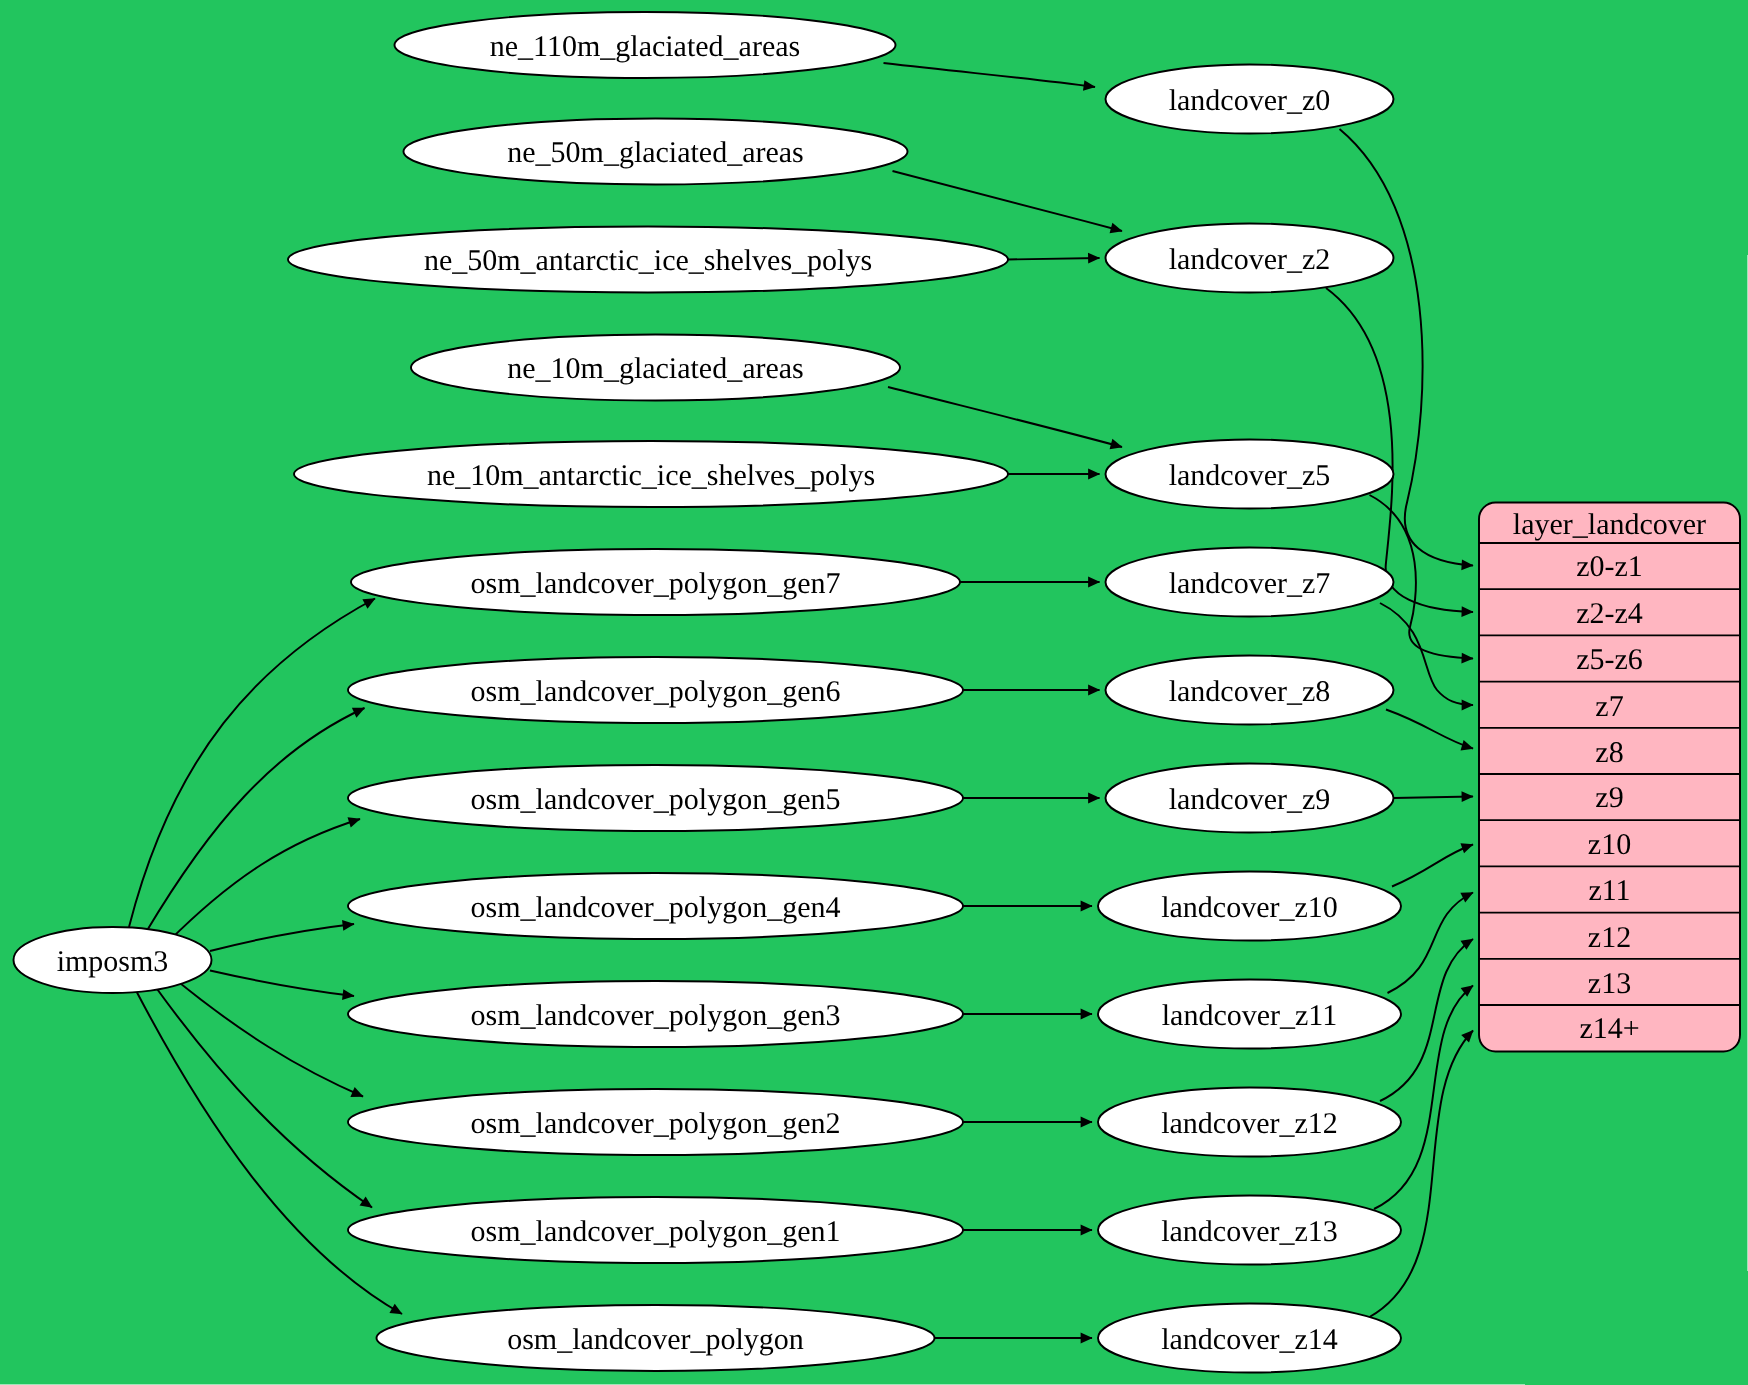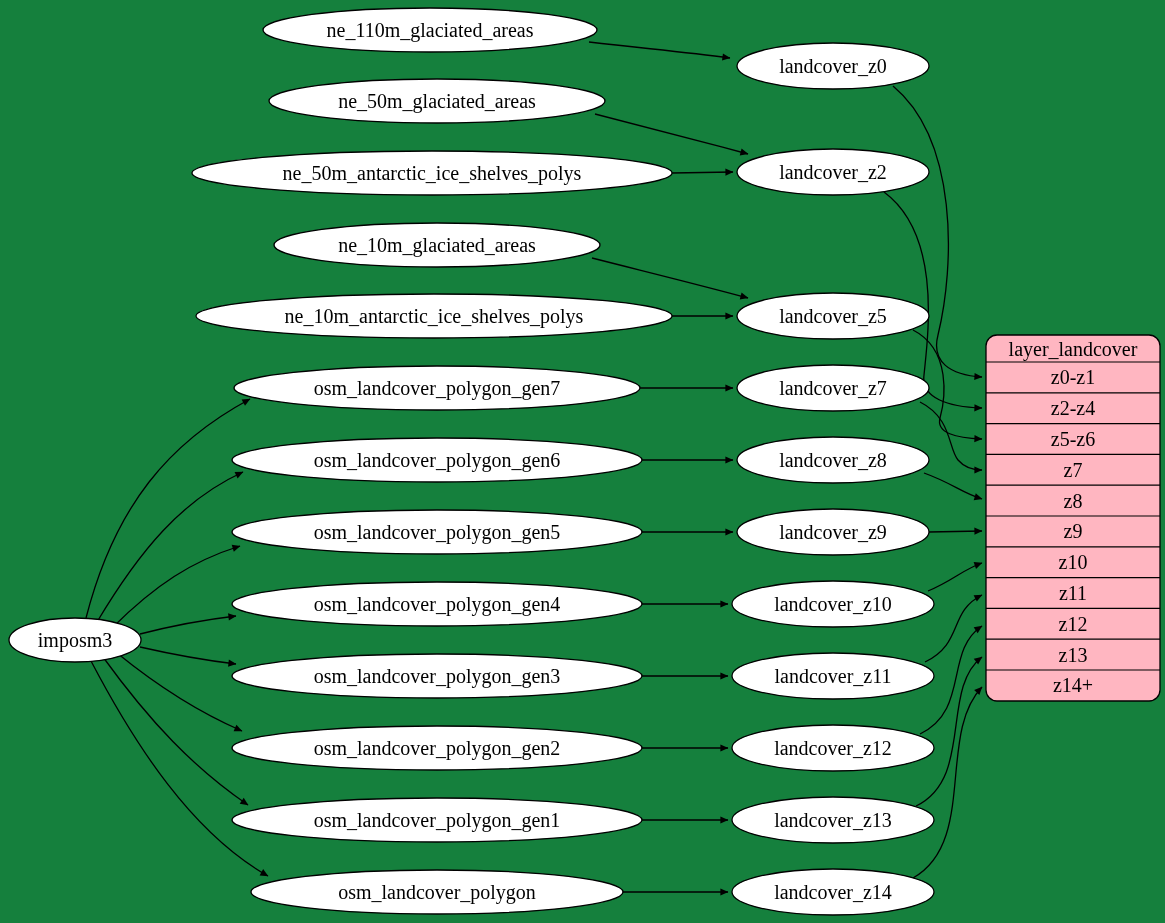--- a/index.html
+++ b/index.html
@@ -1,16 +1,16 @@
 <!DOCTYPE html>
 <html><head>
 <meta charset="utf-8">
 <style>
   html, body { margin: 0; padding: 0; background: #ffffff; }
-  .canvas { width: 1165px; height: 923px; background: #15803d; position: relative; }
+  .canvas { width: 1165px; height: 923px; background: #22c55e; position: relative; }
   svg { display: block; }
   .edge { fill: none; stroke: #000000; stroke-width: 1.3; }
   .node-shape { fill: #ffffff; stroke: #000000; stroke-width: 1.3; }
   .sep { stroke: #000000; stroke-width: 1.2; }
   text {
     font-family: "Liberation Serif", "DejaVu Serif", serif;
     font-size: 20px;
     fill: #000000;
     text-anchor: middle;
   }

